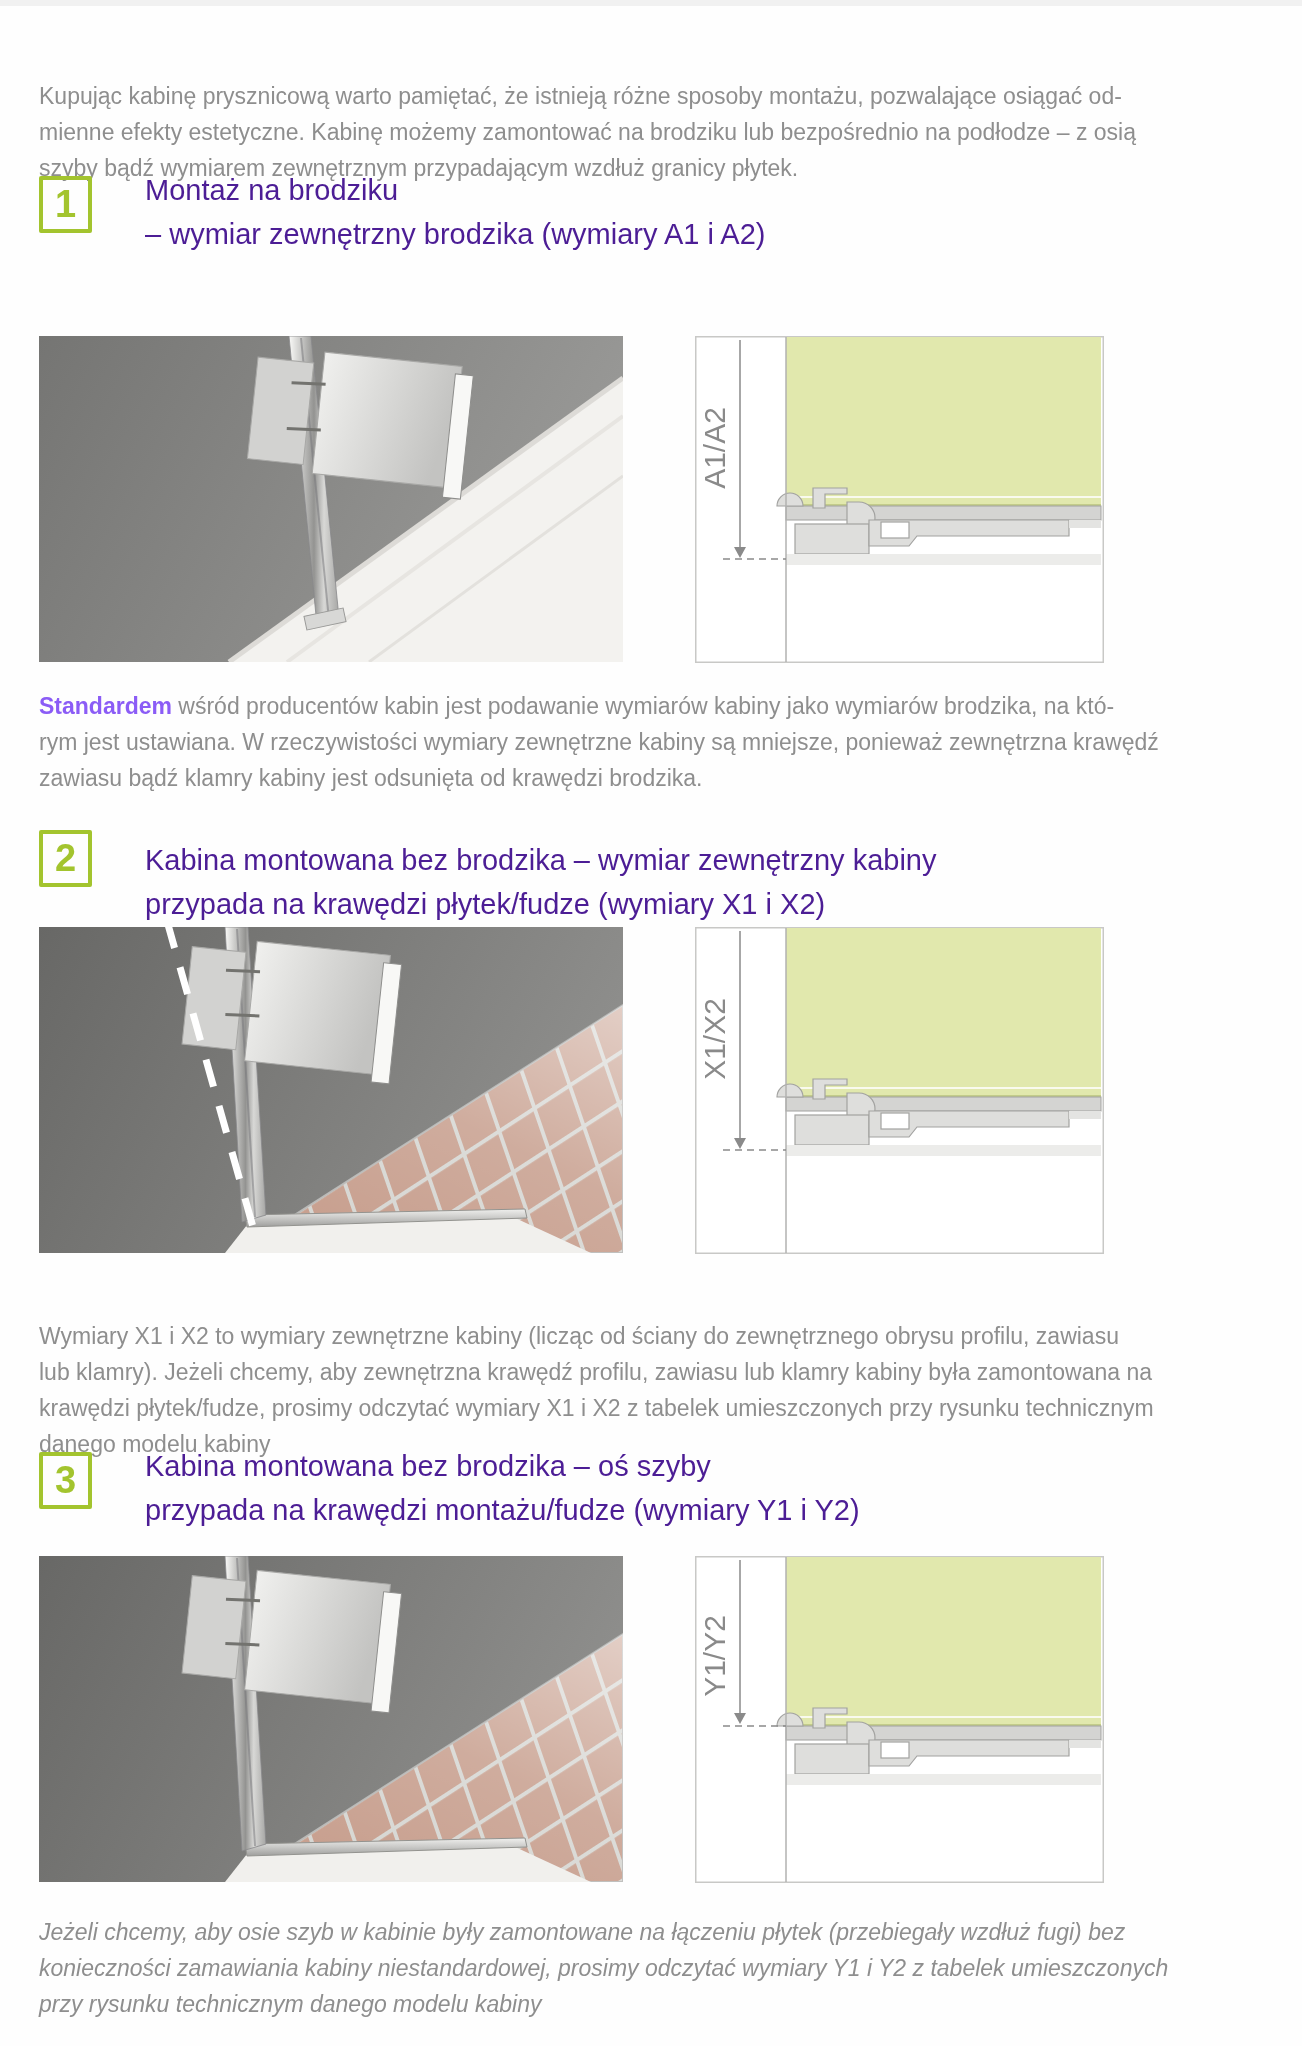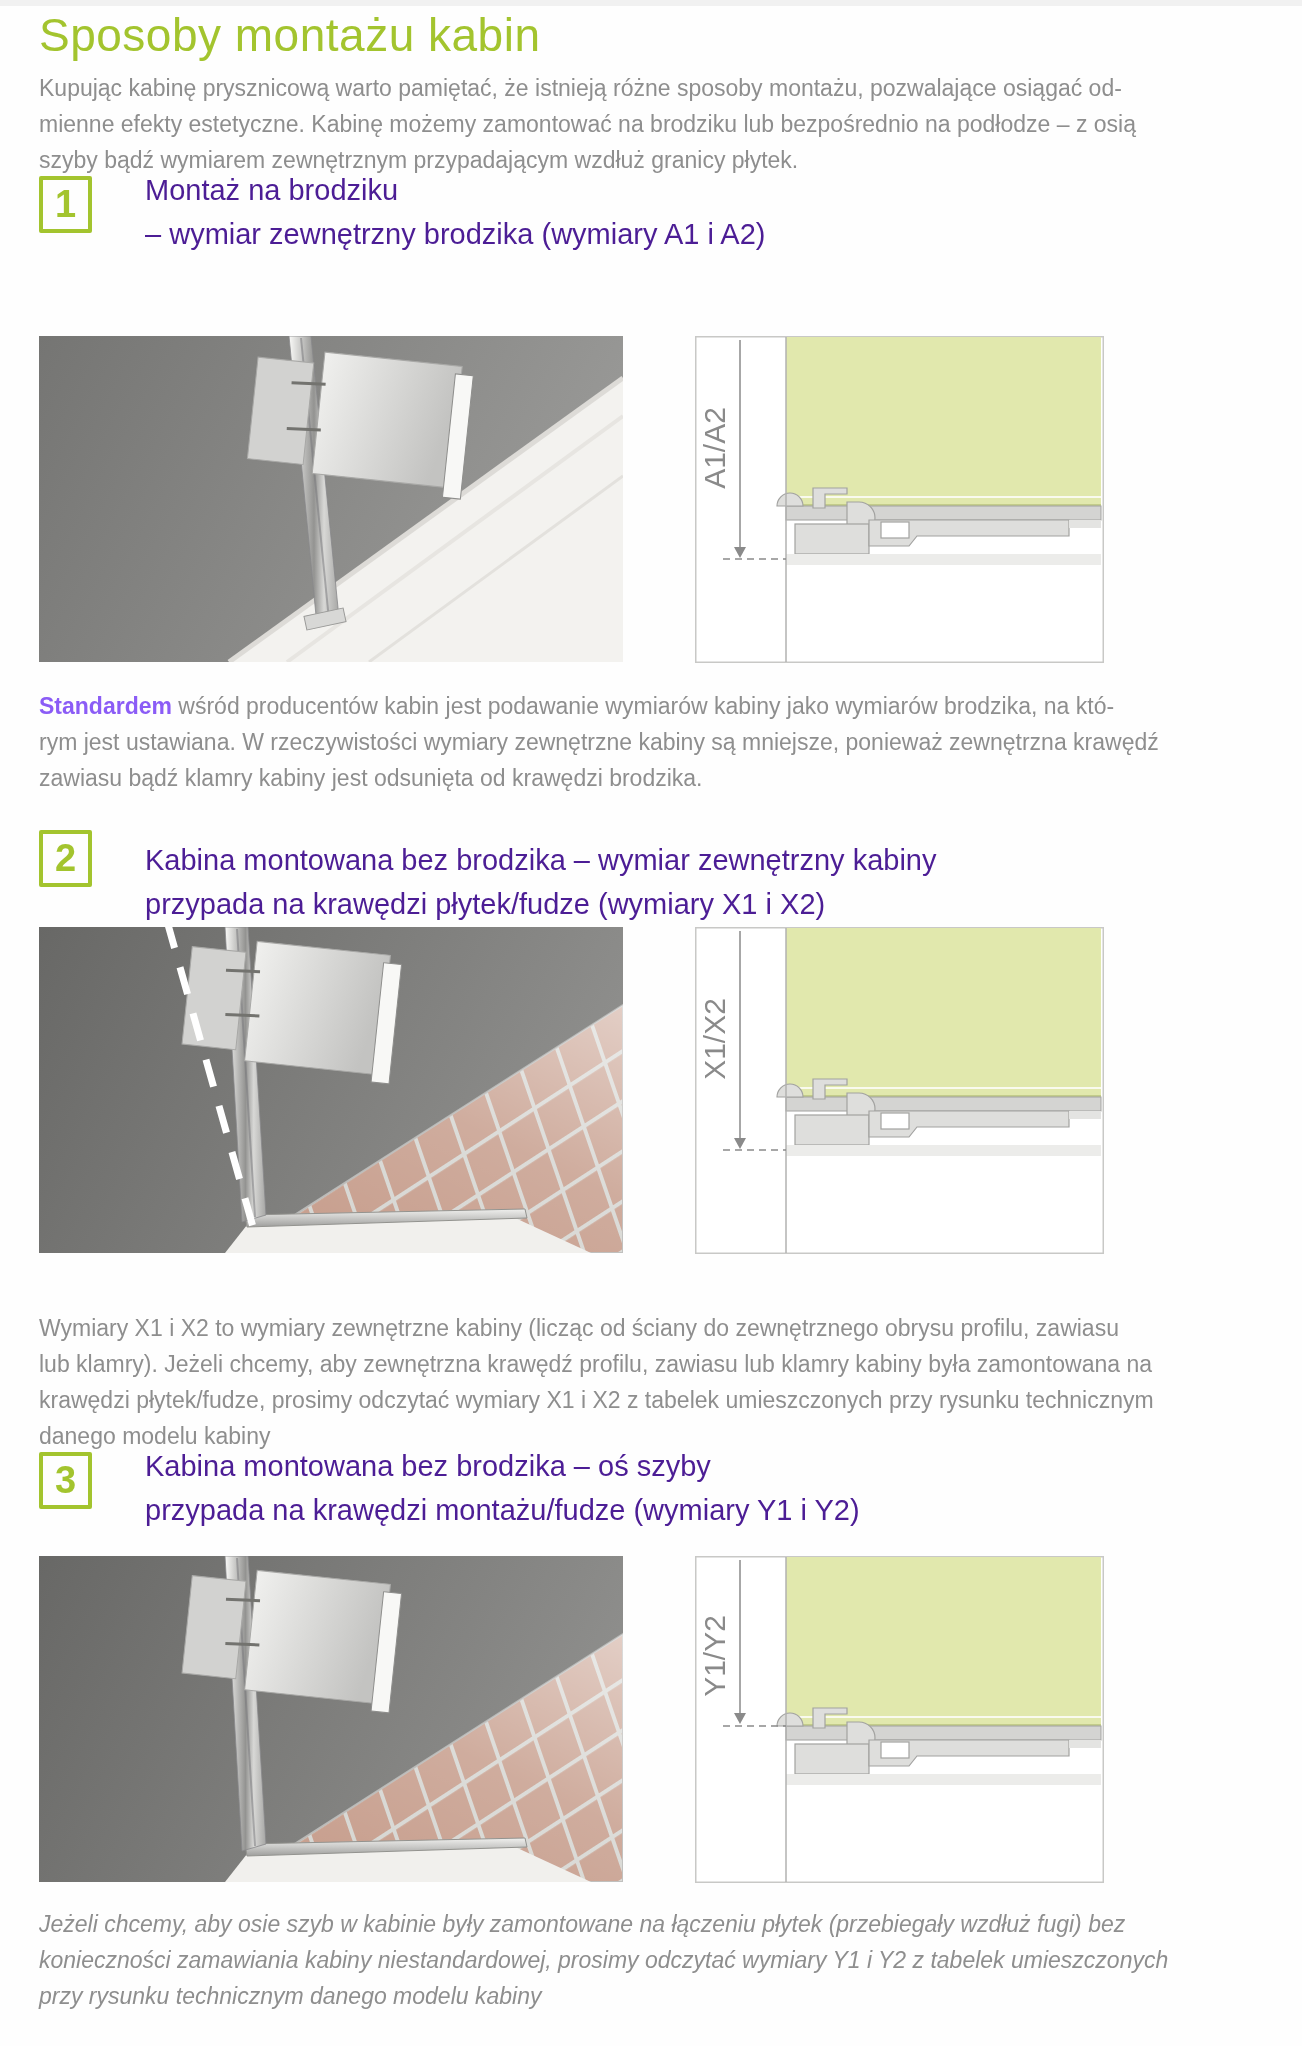--- a/index.html
+++ b/index.html
@@ -7,21 +7,21 @@
     position:relative; width:1302px; height:2046px; overflow:hidden;
     background:#fefefe; font-family:"Liberation Sans", sans-serif;
   }
   .top-edge{position:absolute;left:0;top:0;width:1302px;height:6px;background:#f1f1f1;}
   .page-title{
     position:absolute; left:39px; top:8px;
     font-size:46px; font-weight:400; letter-spacing:.5px; color:#a3c42e;
   }
   .body-text{
     position:absolute; left:39px;
-    font-size:23px; line-height:36px; color:#8e8e8e; white-space:pre;
+    font-size:23px; line-height:36px; color:#8e8e8e; white-space:pre;margin-top:8px;
   }
   .body-text strong{color:#8b5cf6; font-weight:bold;}
   .num-box{
     position:absolute; left:39px; width:45px; height:49px;
     border:4px solid #a3c42e; border-radius:2px;
     display:flex; align-items:center; justify-content:center;
     color:#a3c42e; font-size:38px; font-weight:600;
   }
   .sec-heading{
     position:absolute; left:145px;
@@ -102,21 +102,20 @@
           <rect x="148" y="30" width="54" height="98" fill="#d2d2d0" stroke="#a8a8a6"></rect>
           <rect x="212" y="18" width="134" height="120" fill="url(#plateGrad)" stroke="#a8a8a6"></rect>
           <rect x="340" y="26" width="18" height="120" fill="#f8f8f6" stroke="#8e8e8c"></rect>
           <line x1="184" y1="50" x2="218" y2="48" stroke="#73736f" stroke-width="3"></line>
           <line x1="188" y1="94" x2="222" y2="92" stroke="#73736f" stroke-width="3"></line>
         </g>
       </symbol>
     </defs>
   </svg>
 
-  <div class="page-title">Sposoby montażu kabin</div>
 
   <div class="body-text" style="top:70px;">Kupując kabinę prysznicową warto pamiętać, że istnieją różne sposoby montażu, pozwalające osiągać od-
 mienne efekty estetyczne. Kabinę możemy zamontować na brodziku lub bezpośrednio na podłodze – z osią
 szyby bądź wymiarem zewnętrznym przypadającym wzdłuż granicy płytek.</div>
 
   <div class="num-box" style="top:176px;">
     <span>1</span>
   </div>
   <div class="sec-heading" style="top:168px;">Montaż na brodziku
 – wymiar zewnętrzny brodzika (wymiary A1 i A2)</div>

